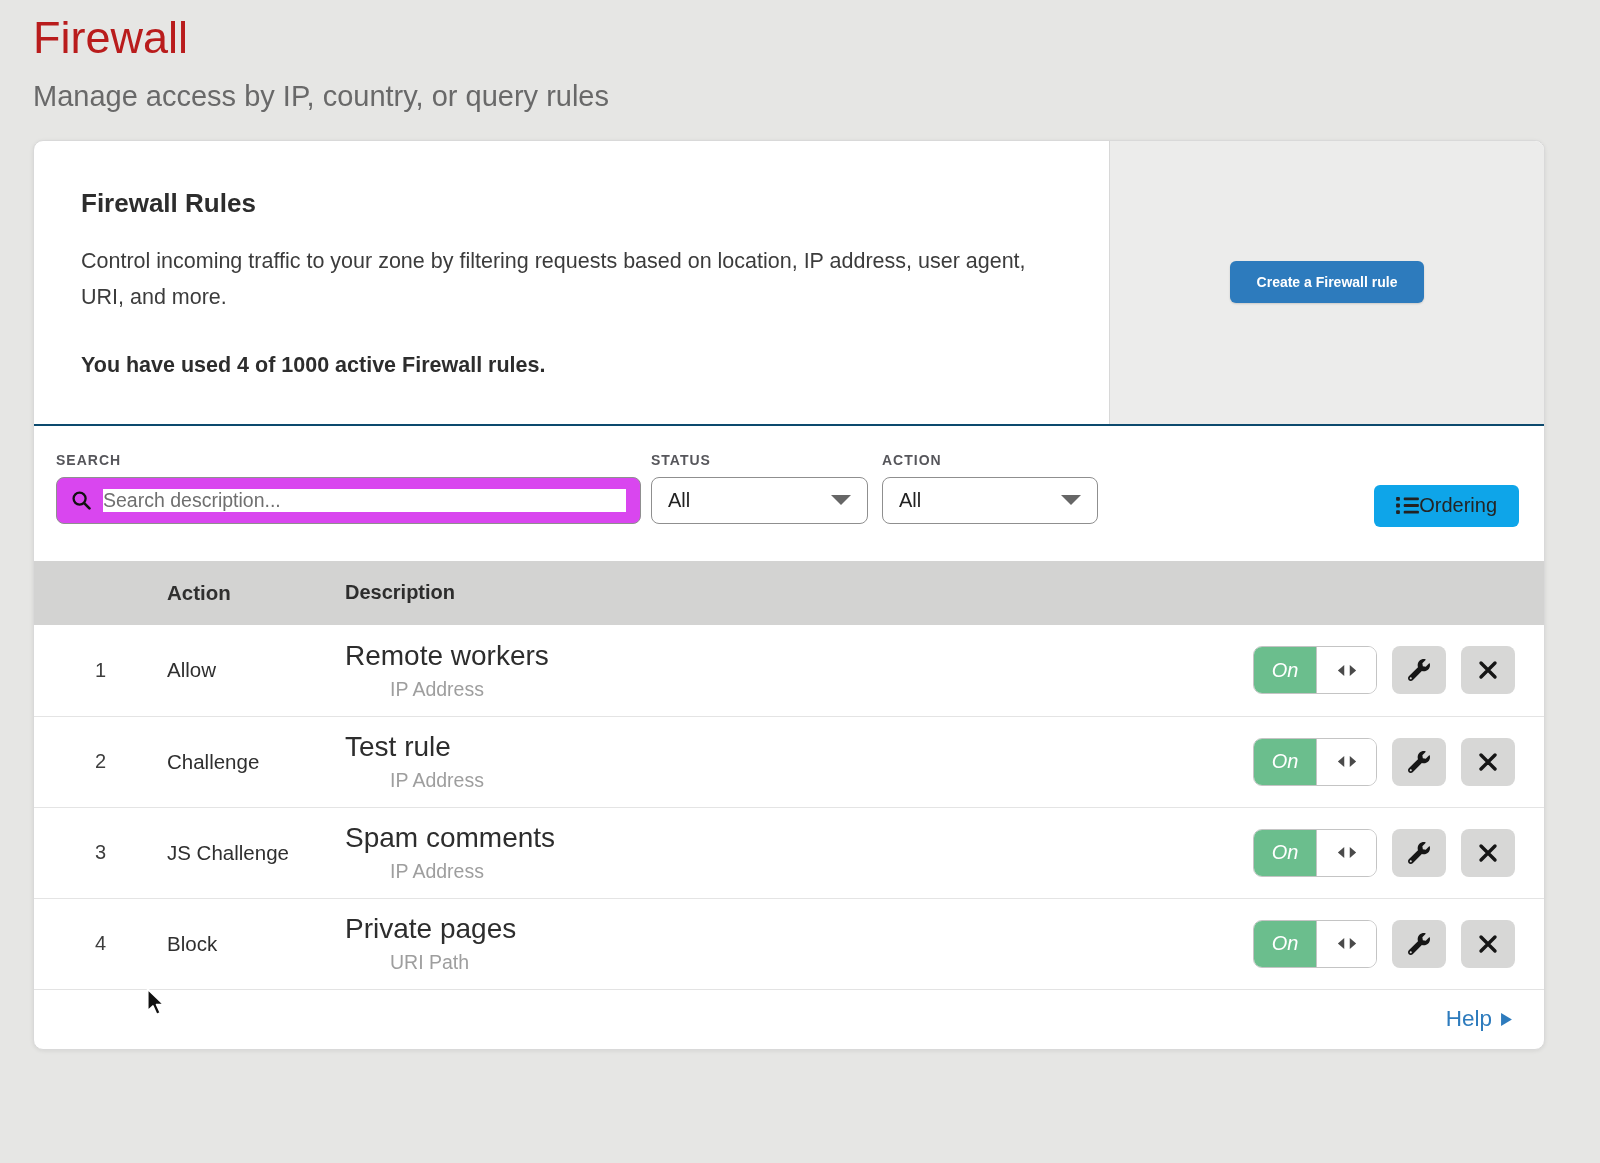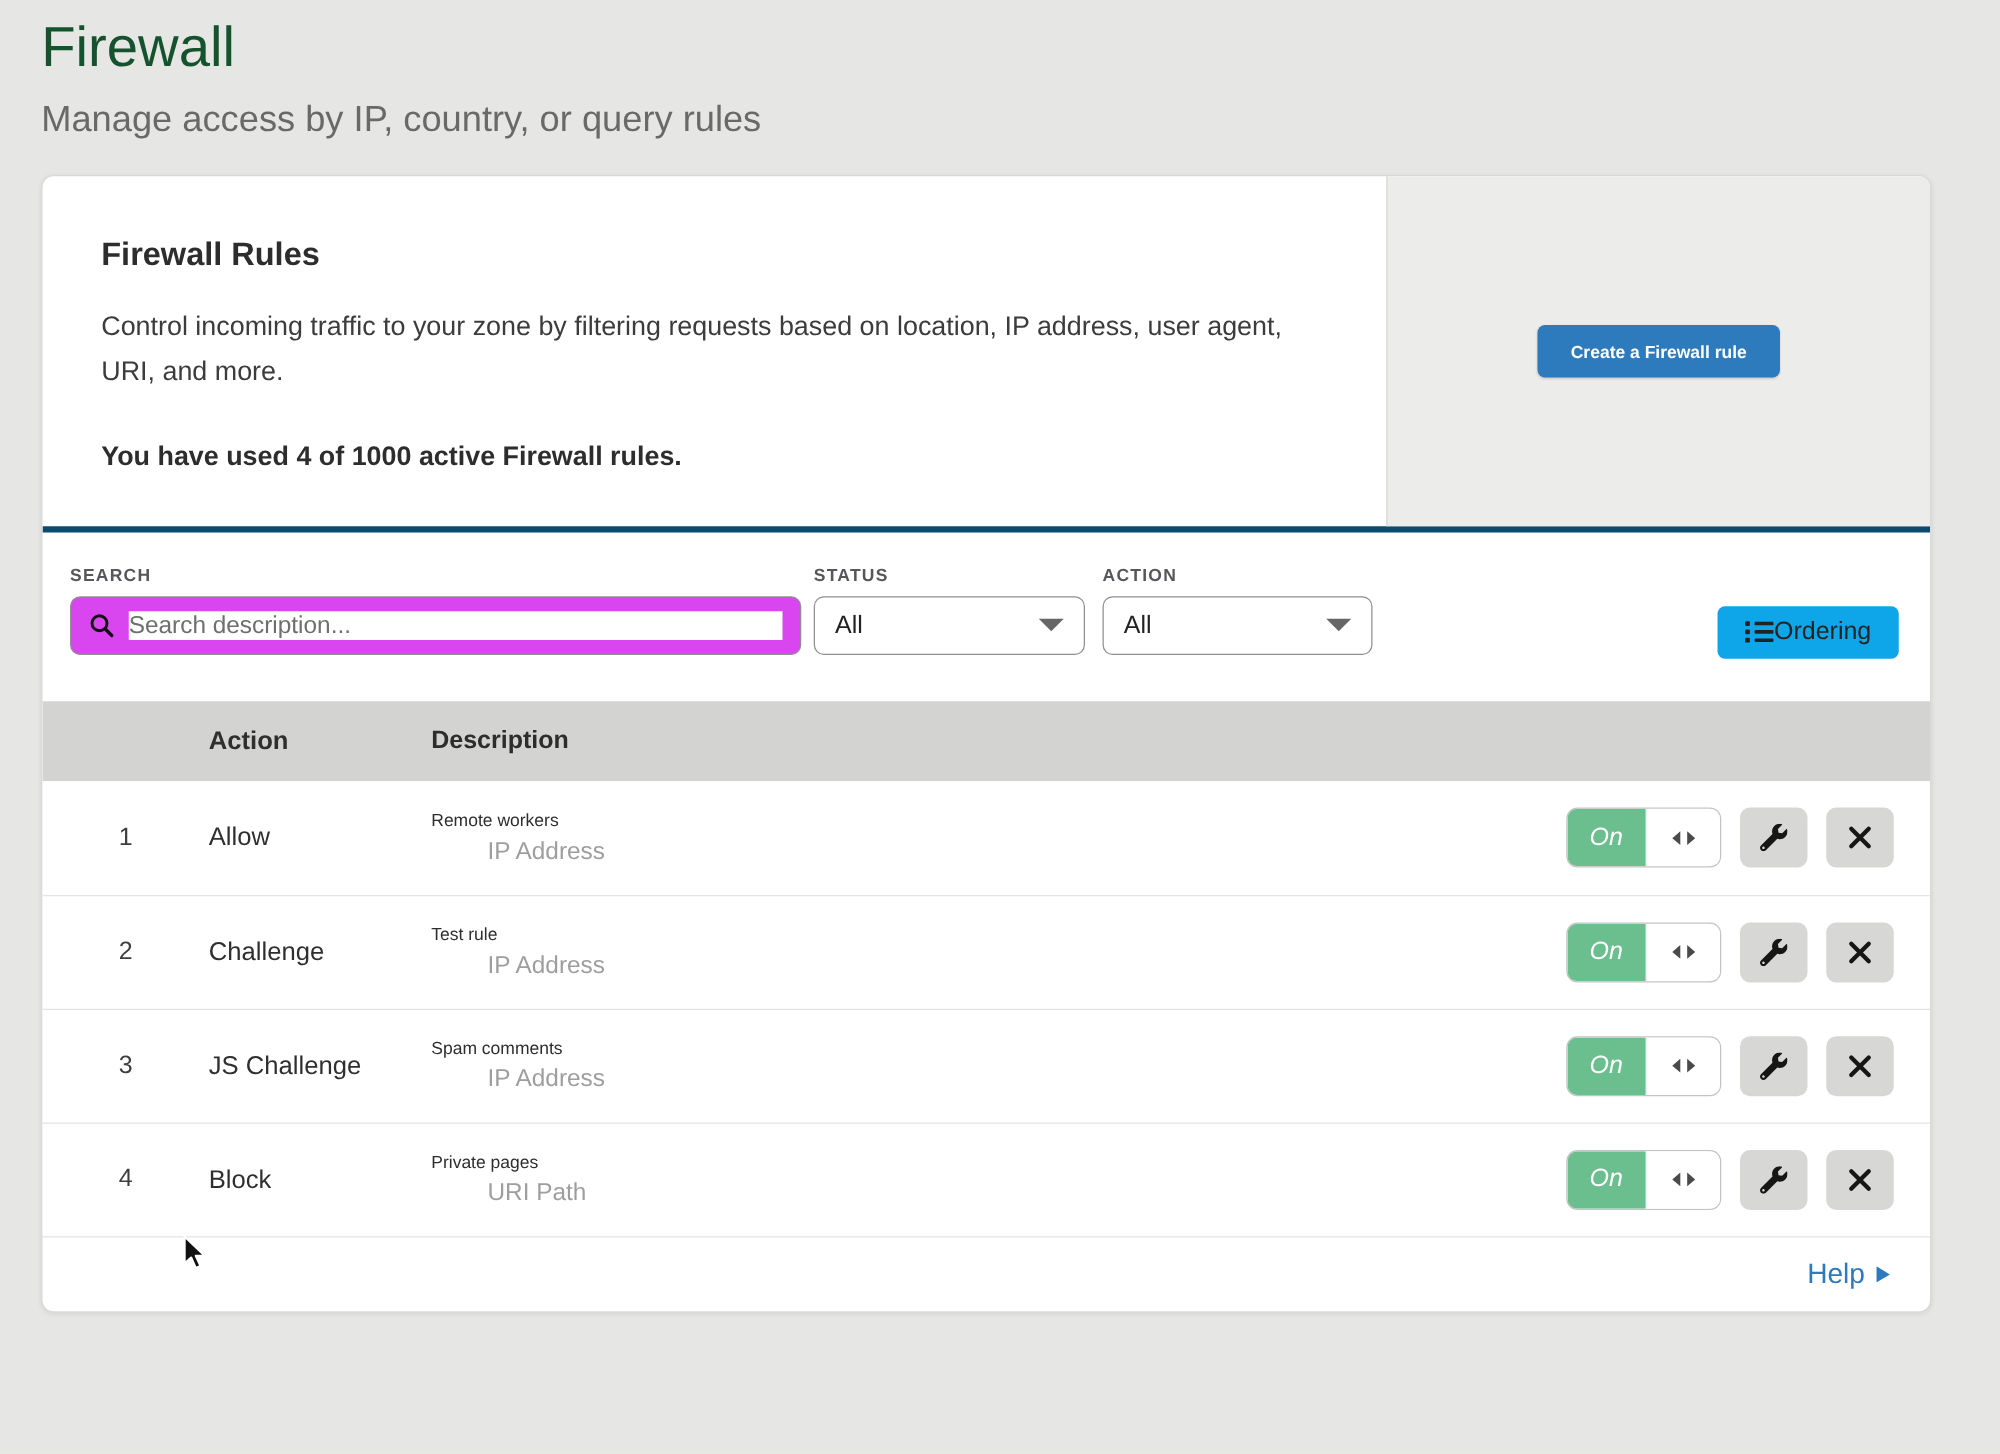--- a/index.html
+++ b/index.html
@@ -7,36 +7,36 @@
     width: 1600px; height: 1163px;
     background: #e6e6e4;
     font-family: "Liberation Sans", sans-serif;
     color: #2f2f2f;
     overflow: hidden;
     position: relative;
   }
 
   
   .page-header { padding: 12px 0 0 33px; }
-  .page-title { font-size: 45px; font-weight: 400; color: #14532d; line-height: 1.15; }
+  .page-title { font-size: 45px; font-weight: 400; color: #b91c1c; line-height: 1.15; }
   .page-subtitle { margin-top: 16px; font-size: 29px; font-weight: 400; color: #696969; }
 
   
   .card {
     margin: 27px 0 0 33px;
     width: 1512px;
     background: #ffffff;
     border: 1px solid #d9d9d9;
     border-radius: 10px;
     box-shadow: 0 1px 4px rgba(0,0,0,.08);
     overflow: hidden;
   }
 
   
-  .card-top { display: flex; min-height: 285px; border-bottom: 5px solid #0c4a6e; }
+  .card-top { display: flex; min-height: 285px; border-bottom: 2px solid #0c4a6e; }
   .intro { flex: 1; padding: 47px 40px 0 47px; }
   .intro-heading { font-size: 26px; font-weight: 700; color: #2d2d2d; }
   .intro-desc { margin-top: 24px; font-size: 21.5px; line-height: 36px; color: #3c3c3c; max-width: 950px; }
   .intro-usage { margin-top: 38px; font-size: 21.5px; font-weight: 700; color: #2d2d2d; }
   .create-panel {
     flex: 0 0 435px;
     background: #ececeb;
     border-left: 1px solid #d8d8d8;
     display: flex; align-items: center; justify-content: center;
   }
@@ -88,21 +88,21 @@
     cursor: pointer;
   }
 
   
   .grid { display: grid; grid-template-columns: 133px 178px 1fr 292px; align-items: center; }
   .table-head { height: 64px; background: #d3d3d2; font-size: 20px; font-weight: 700; color: #2d2d2d; }
   .row { height: 91px; border-top: 1px solid #e4e4e4; background: #fff; }
   .row:first-child { border-top: none; }
   .cell-num { text-align: center; font-size: 20px; color: #3e3e3e; }
   .cell-action { font-size: 20.5px; color: #2f2f2f; }
-  .desc-title { font-size: 14px; color: #2d2d2d; }
+  .desc-title { font-size: 28px; color: #2d2d2d; }
   .desc-sub { margin-top: 6px; font-size: 19.5px; color: #9e9e9e; margin-left: 45px; }
   .cell-controls { display: flex; align-items: center; justify-content: flex-end; padding-right: 29px; gap: 15px; font-style: italic; }
 
   .toggle {
     display: flex; width: 124px; height: 48px;
     border: 1px solid #c4c4c4; border-radius: 9px; overflow: hidden; cursor: pointer;
     background: #fff;
   }
   .toggle-on {
     width: 62px; background: #6bbe8d; color: #fff; font-size: 20px;

